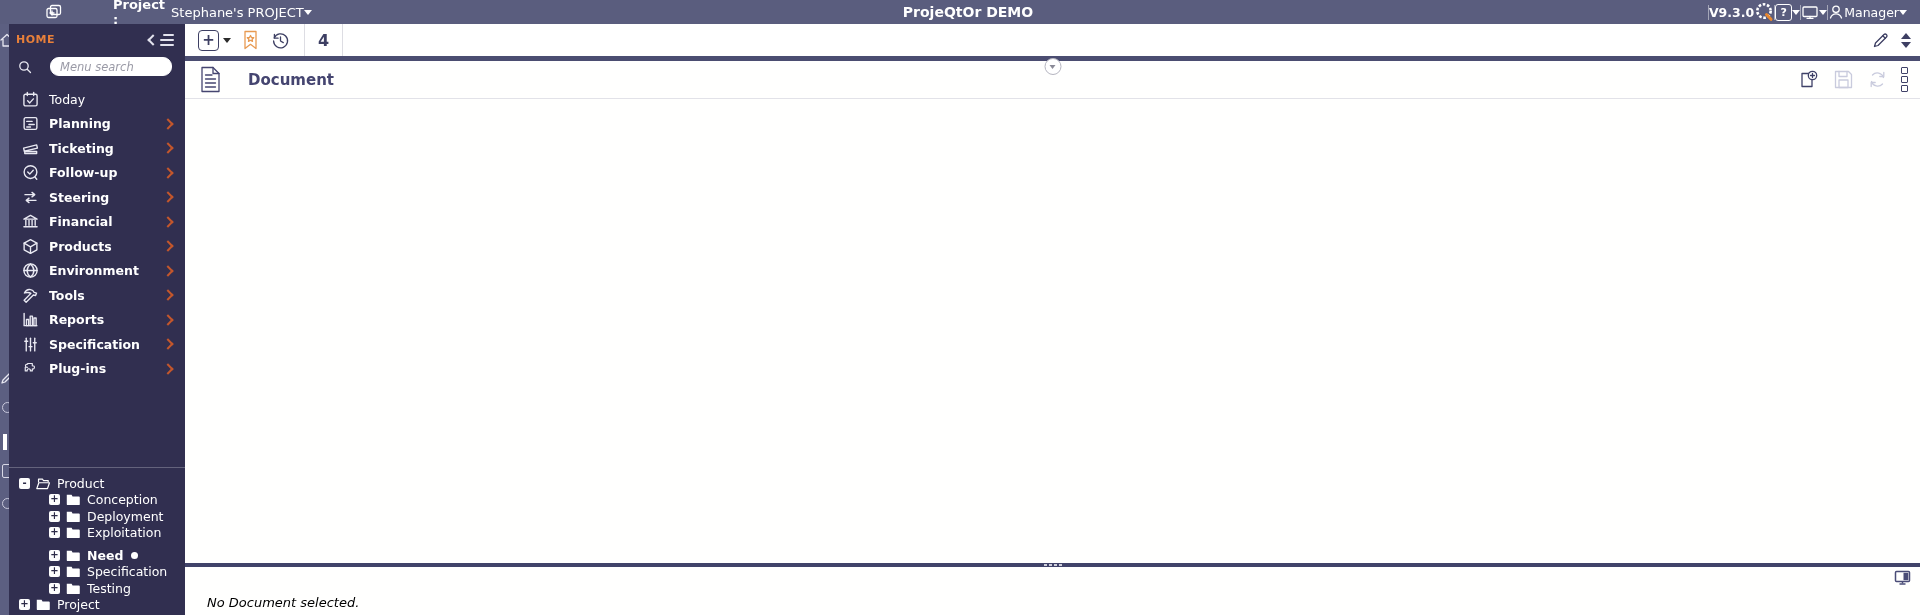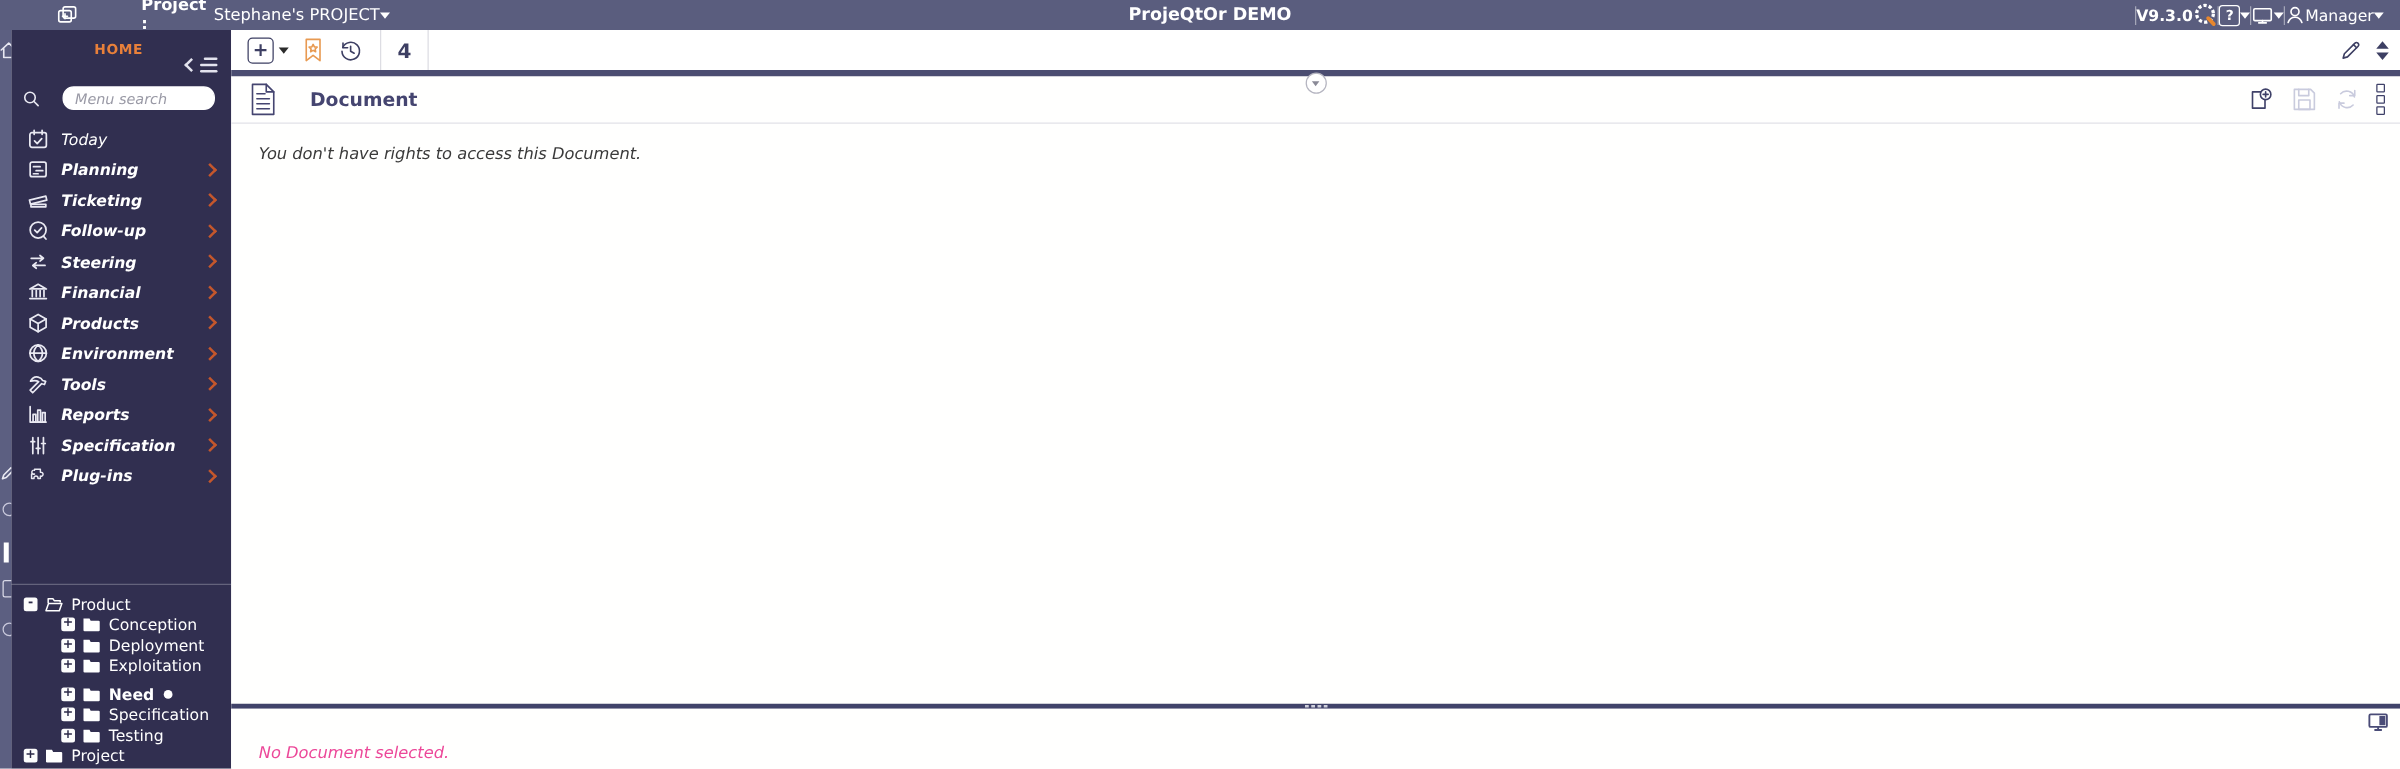--- a/index.html
+++ b/index.html
@@ -24,33 +24,33 @@
   .sv{fill:none;stroke:currentColor;stroke-width:1.3;stroke-linecap:round;stroke-linejoin:round;}
   
   .body{flex:1;display:flex;min-height:0;}
   .edge{width:9px;flex:0 0 9px;background:#5c5f81;position:relative;overflow:hidden;color:#e8e8f2;}
   .frag{position:absolute;left:0;}
   .frag-bar{left:3px;width:4px;height:16px;background:#fff;}
   .frag-clip{left:2px;width:8px;height:12px;border:1.2px solid #d8d8e6;border-radius:2px;}
   .frag-ring{left:2px;width:9px;height:9px;border:1.3px solid #c9c9dc;border-radius:50%;}
   
   .sidebar{width:176px;flex:0 0 176px;background:#312f50;color:#fff;display:flex;flex-direction:column;min-height:0;}
-  .side-head{display:flex;align-items:center;padding:9px 11px 2px 7px;flex-direction:column;}
+  .side-head{display:flex;align-items:center;padding:9px 11px 2px 7px;}
   .home{color:#e8803a;font-weight:bold;font-size:11px;letter-spacing:.5px;}
   .collapse-btn{margin-left:auto;display:flex;align-items:center;gap:3px;cursor:pointer;color:#e3e3ee;}
   .chev-left{width:6px;height:6px;border-left:2px solid #e3e3ee;border-bottom:2px solid #e3e3ee;transform:rotate(45deg);}
   .burger{display:flex;flex-direction:column;gap:3px;}
   .burger i{display:block;height:2px;background:#e3e3ee;border-radius:1px;}
   .burger i:nth-child(1){width:11px;margin-left:3px;}
   .burger i:nth-child(2){width:14px;}
   .burger i:nth-child(3){width:14px;}
   .search-row{display:flex;align-items:center;gap:18px;padding:9px 13px 0 9px;}
   .menu-search{flex:1;height:17px;border-radius:9px;border:1px solid #fff;background:#fff;font-style:italic;font-size:11.5px;color:#444;padding:0 9px;outline:none;font-family:inherit;min-width:0;}
   .menu-search::placeholder{color:#9a9aa6;font-style:italic;}
-  .menu{margin-top:11px;font-style:italic;}
+  .menu{margin-top:11px;}
   .menu-item{display:flex;align-items:center;height:24.5px;padding:0 13px 0 13px;cursor:pointer;font-size:12.5px;}
   .mi-icon{width:17px;height:17px;margin-right:10px;flex:0 0 17px;color:#e9e9f2;}
   .mi-icon svg{width:17px;height:17px;}
   .mi-label{font-weight:normal;}
   .mi-label.bold{font-weight:bold;}
   .mi-chevron{margin-left:auto;width:6px;height:6px;border-top:2.2px solid #c4572c;border-right:2.2px solid #c4572c;transform:rotate(45deg);}
   .side-divider{margin-top:auto;border-top:1px solid rgba(255,255,255,.25);}
   .tree{padding:7px 4px 2px 0;font-size:12.5px;}
   .tree-row{display:flex;align-items:center;height:16.5px;cursor:pointer;}
   .expander{width:11px;height:11px;flex:0 0 11px;background:#fdfdfd;color:#2c2a48;font-size:10px;line-height:10px;text-align:center;border-radius:2px;margin-right:5px;font-weight:bold;}
@@ -89,21 +89,21 @@
   .act.disabled{cursor:default;}
   .kebab{display:flex;flex-direction:column;gap:2px;cursor:pointer;}
   .kebab i{width:5px;height:5px;border:1.4px solid #3f4168;display:block;border-radius:1px;}
   .doc-divider{border-top:1px solid #e2e2e8;}
   .doc-msg{margin:17px 0 0 22px;font-style:italic;font-size:13px;color:#3a3a3a;}
   
   .splitter{height:4px;flex:0 0 4px;background:#41436a;position:relative;cursor:row-resize;}
   .split-handle{position:absolute;left:50%;top:0;transform:translateX(-50%);display:flex;gap:2px;padding-top:1px;}
   .split-handle i{width:3px;height:2px;background:#cfd0dc;display:block;}
   .detail{height:48px;flex:0 0 48px;position:relative;background:#fffffe;}
-  .detail-msg{position:absolute;left:22px;bottom:5px;font-style:italic;font-size:13px;color:#ec4899;}
+  .detail-msg{position:absolute;left:22px;bottom:5px;font-style:italic;font-size:13px;color:#000000;}
   .detail-screen{position:absolute;right:8px;top:3px;color:#4a4c77;cursor:pointer;display:flex;}
 </style>
 </head>
 <body>
 
 <div class="app">
 
   <div class="topbar">
     <span class="win-icon">
       <svg class="sv" width="18" height="16" viewBox="0 0 18 16">
@@ -451,21 +451,20 @@
                 </svg>
             </span>
             <span class="kebab">
                 <i></i>
                 <i></i>
                 <i></i>
               </span>
           </span>
         </div>
         <div class="doc-divider"></div>
-        <div class="doc-msg">You don't have rights to access this Document.</div>
       </div>
 
       <div class="splitter">
         <span class="split-handle">
             <i></i>
             <i></i>
             <i></i>
             <i></i>
           </span>
       </div>

